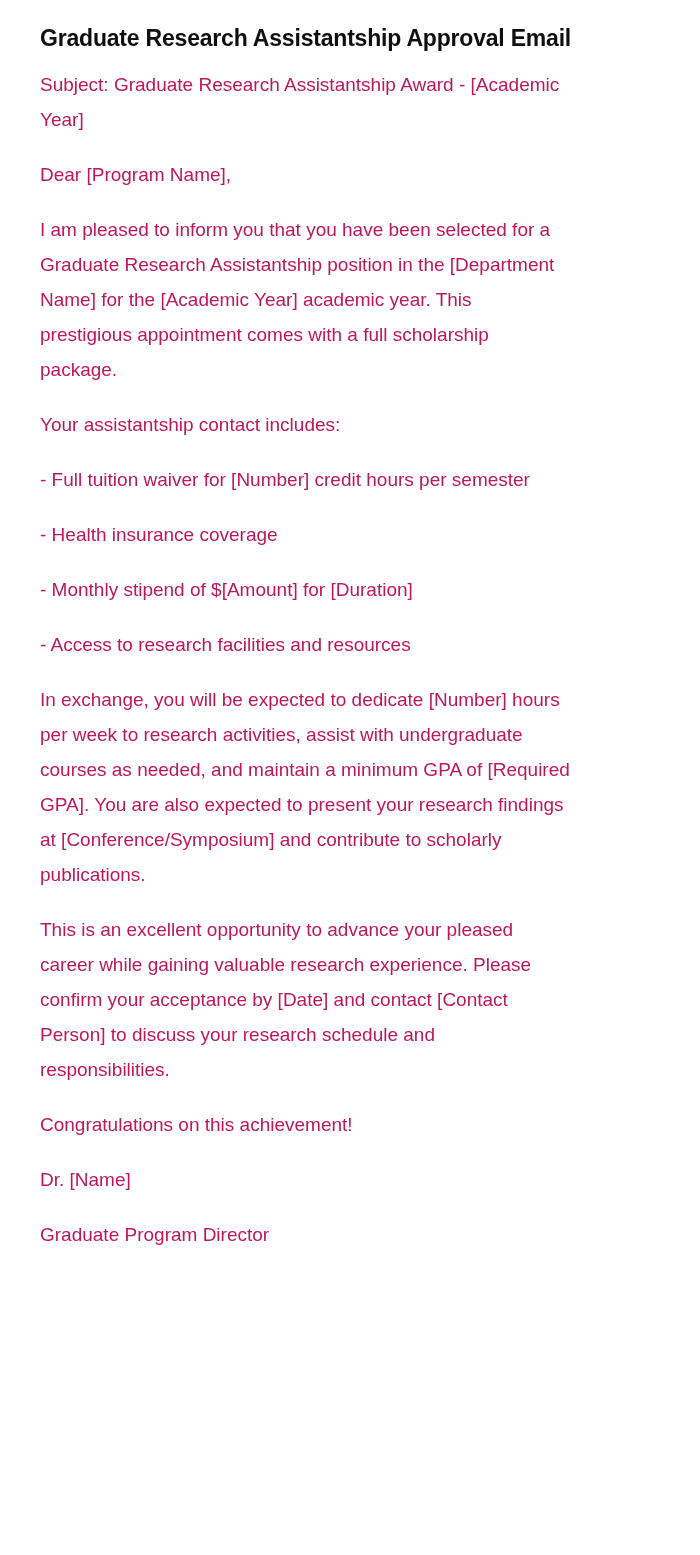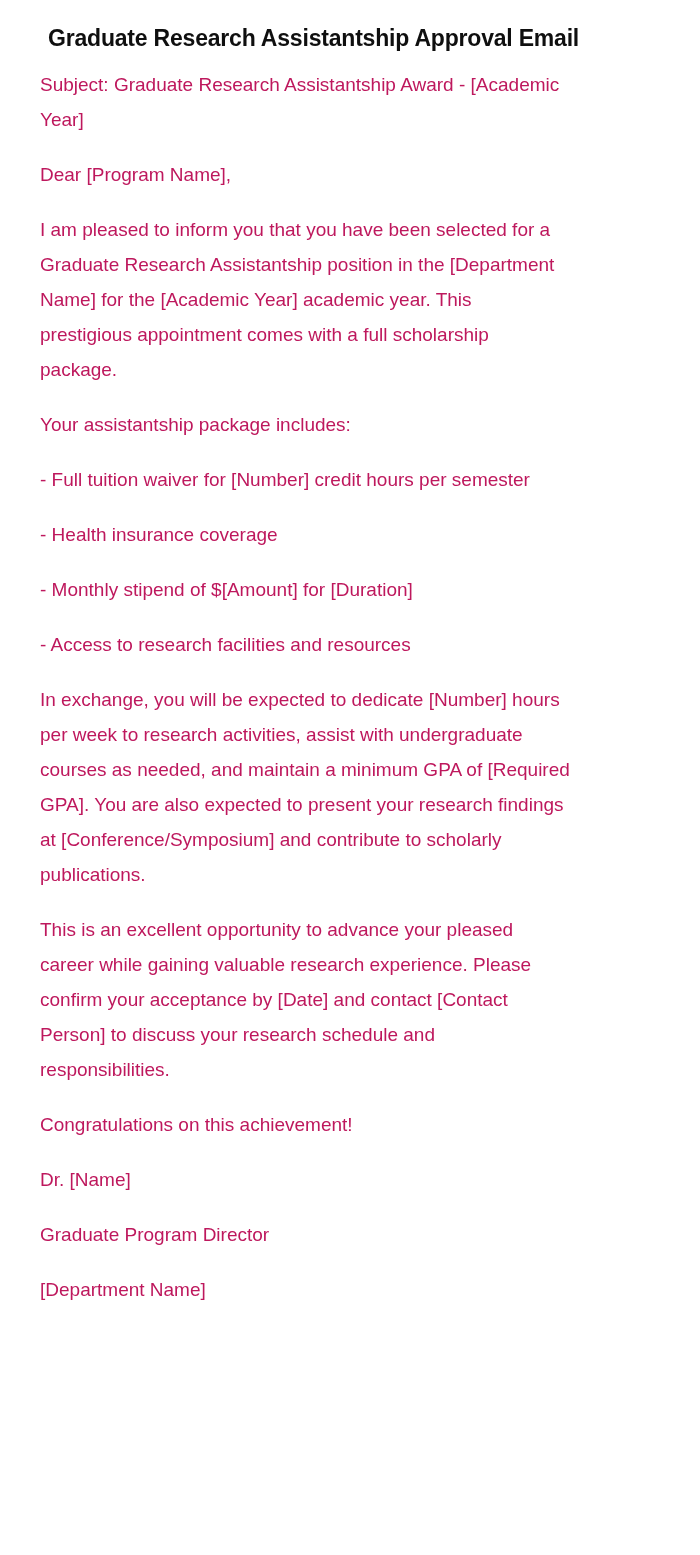--- a/index.html
+++ b/index.html
@@ -13,21 +13,21 @@
     overflow: hidden;
     font-family: "Liberation Sans", sans-serif;
     -webkit-font-smoothing: antialiased;
   }
   .doc {
     box-sizing: border-box;
     width: 700px;
     padding: 24px 38px 0 40px;
   }
   .doc h1 {
-    margin: 0 0 15px 8px;
+    margin: 0 0 15px 0;
     font-size: 23px;
     line-height: 28px;
     font-weight: 700;
     letter-spacing: -0.2px;
     color: #0f0f0f;
     font-family: "Liberation Sans", sans-serif;
   }
   .doc p {
     margin: 0 0 20px 0;
     font-size: 19px;
@@ -44,34 +44,33 @@
   <h1>Graduate Research Assistantship Approval Email</h1>
   <section>
       <p>Subject: Graduate Research Assistantship Award - [Academic
 Year]</p>
       <p>Dear [Program Name],</p>
       <p>I am pleased to inform you that you have been selected for a
 Graduate Research Assistantship position in the [Department
 Name] for the [Academic Year] academic year. This
 prestigious appointment comes with a full scholarship
 package.</p>
-      <p>Your assistantship package includes:</p>
+      <p>Your assistantship contact includes:</p>
       <p>- Full tuition waiver for [Number] credit hours per semester</p>
       <p>- Health insurance coverage</p>
       <p>- Monthly stipend of $[Amount] for [Duration]</p>
       <p>- Access to research facilities and resources</p>
       <p>In exchange, you will be expected to dedicate [Number] hours
 per week to research activities, assist with undergraduate
 courses as needed, and maintain a minimum GPA of [Required
 GPA]. You are also expected to present your research findings
 at [Conference/Symposium] and contribute to scholarly
 publications.</p>
       <p>This is an excellent opportunity to advance your pleased
 career while gaining valuable research experience. Please
 confirm your acceptance by [Date] and contact [Contact
 Person] to discuss your research schedule and
 responsibilities.</p>
       <p>Congratulations on this achievement!</p>
       <p>Dr. [Name]</p>
       <p>Graduate Program Director</p>
-      <p>[Department Name]</p>
     </section>
 </main>
 
 </body></html>

